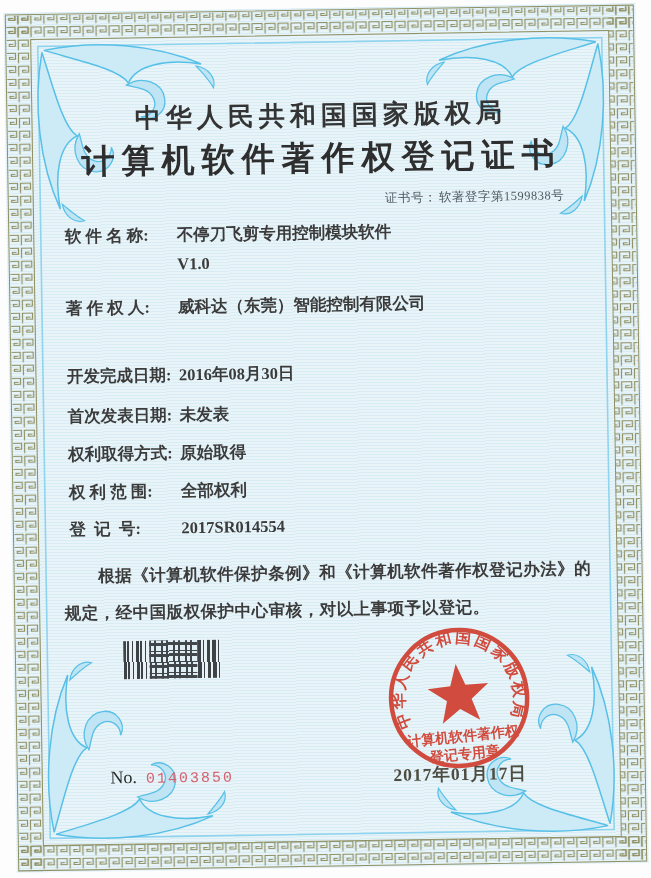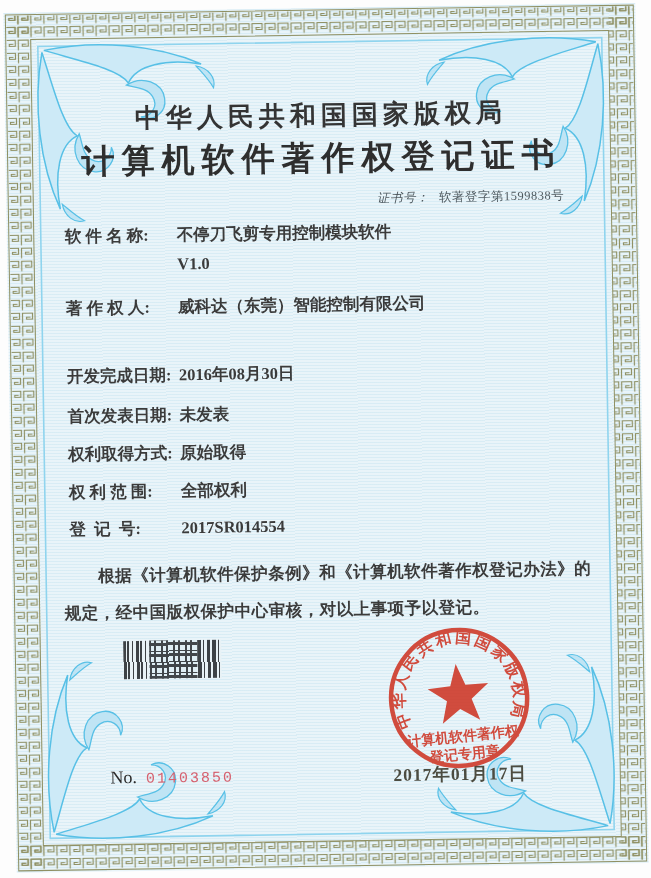--- a/index.html
+++ b/index.html
@@ -27,21 +27,21 @@
     font-size:26px;font-weight:700;letter-spacing:5px;color:#343434;
   }
   .subtitle{
     position:absolute;top:128px;left:0;width:100%;text-align:center;
     font-size:33px;font-weight:700;letter-spacing:7px;color:#2e2e2e;
   }
   .certno{
     position:absolute;top:183px;right:74px;
     font-size:12.5px;color:#4f5a60;letter-spacing:0.5px;
   }
-  .certno .lbl{margin-right:10px;font-style:italic;}
+  .certno .lbl{margin-right:2px;}
 
   .row{
     position:absolute;left:58px;display:flex;align-items:flex-start;
     font-size:16.5px;font-weight:600;color:#3b3b3b;line-height:29px;
   }
   .row .lbl{width:112px;flex:none;white-space:pre;}
   .row .val{white-space:pre;}
   .row .val .v2{display:block;}
 
   .para{

